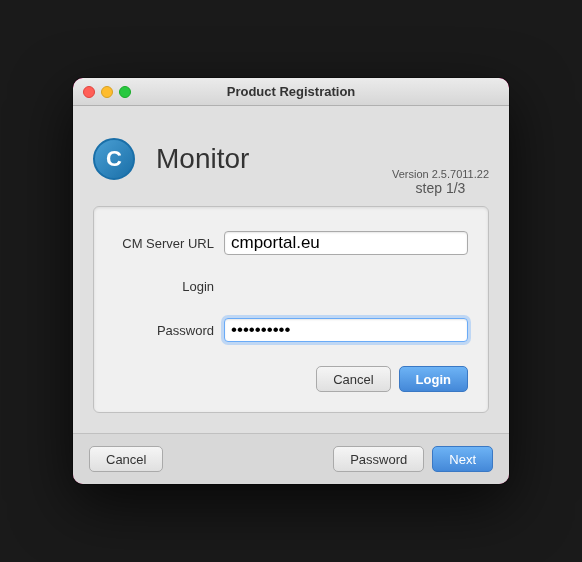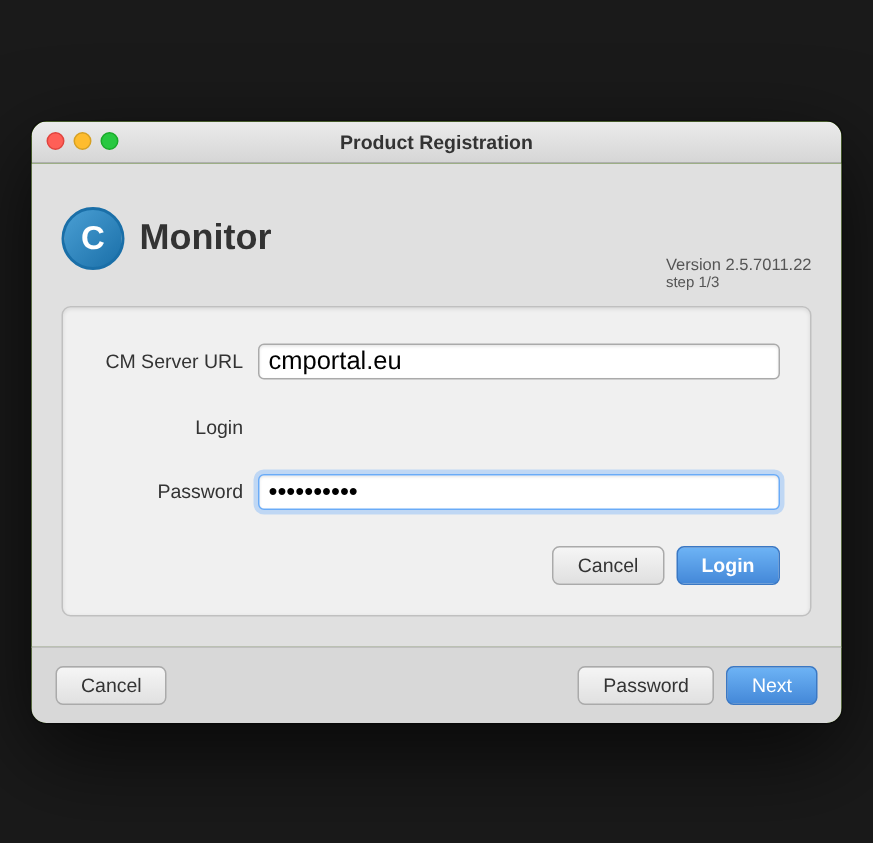--- a/index.html
+++ b/index.html
@@ -8,22 +8,22 @@
       background: #1a1a1a;
       display: flex;
       justify-content: center;
       align-items: center;
       width: 582px;
       height: 562px;
       font-family: -apple-system, 'Lucida Grande', sans-serif;
     }
 
     .window {
-      width: 540px;
-      background: #4d7c0f;
+      width: 436px;
+      background: #ec4899;
       border-radius: 10px;
       box-shadow: 0 20px 60px rgba(0,0,0,0.7), 0 0 0 1px rgba(0,0,0,0.3);
       overflow: hidden;
     }
 
     .titlebar {
       background: linear-gradient(to bottom, #ebebeb, #d6d6d6);
       height: 28px;
       display: flex;
       align-items: center;
@@ -83,42 +83,42 @@
       display: flex;
       align-items: center;
       justify-content: center;
       color: white;
       font-size: 22px;
       font-weight: bold;
       border: 2px solid #1a6fa8;
     }
 
     .logo-text {
-      font-size: 24px;
-      font-weight: 700;
-      color: #333;
-      margin-left: 6px;
+      font-size: 28px;
+      font-weight: 400;
+      color: #333;
+      margin-left: 17px;
     }
 
     .version-step {
       text-align: right;
       margin-top: 46px;
     }
 
     .version-label {
       font-size: 11px;
       color: #555;
       display: block;
     }
 
     .step-label {
-      font-size: 10px;
+      font-size: 14px;
       color: #555;
       display: block;
-      text-align: left;
+      text-align: center;
     }
 
     .content-area {
       background: #f0f0f0;
       border: 1px solid #c0c0c0;
       border-radius: 6px;
       padding: 24px 20px 20px;
       margin-top: 10px;
       box-shadow: inset 0 1px 3px rgba(0,0,0,0.1);
     }

